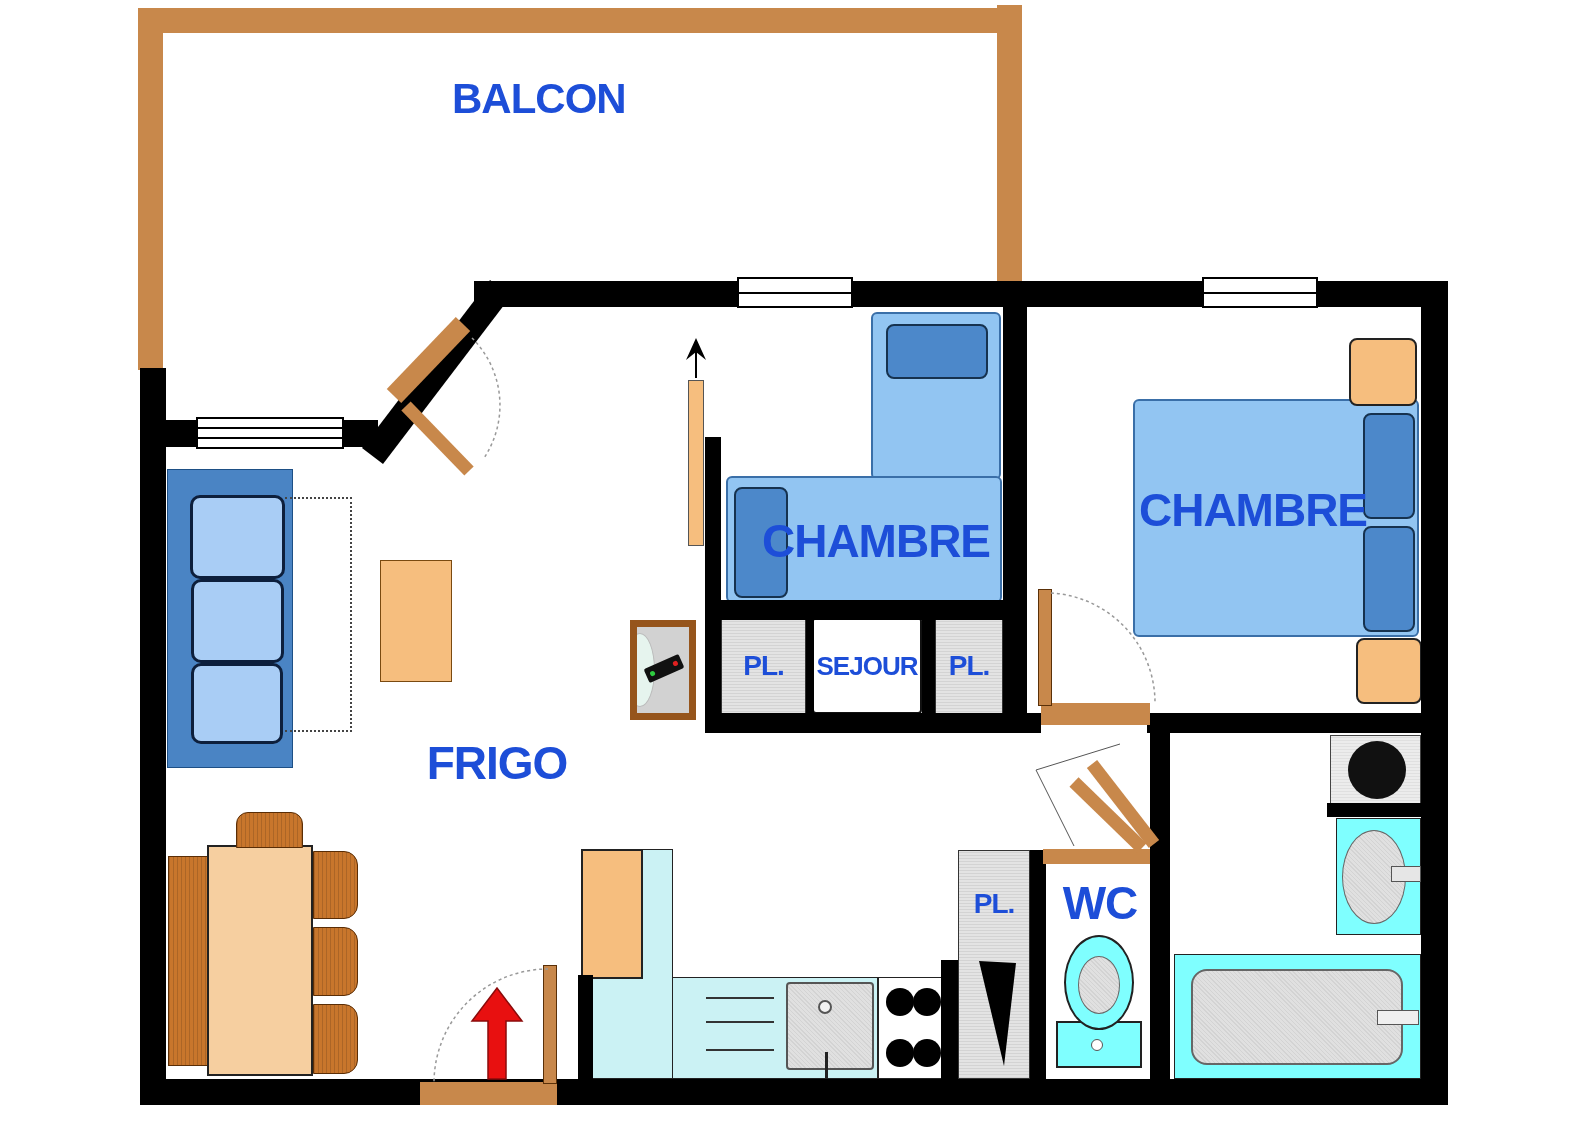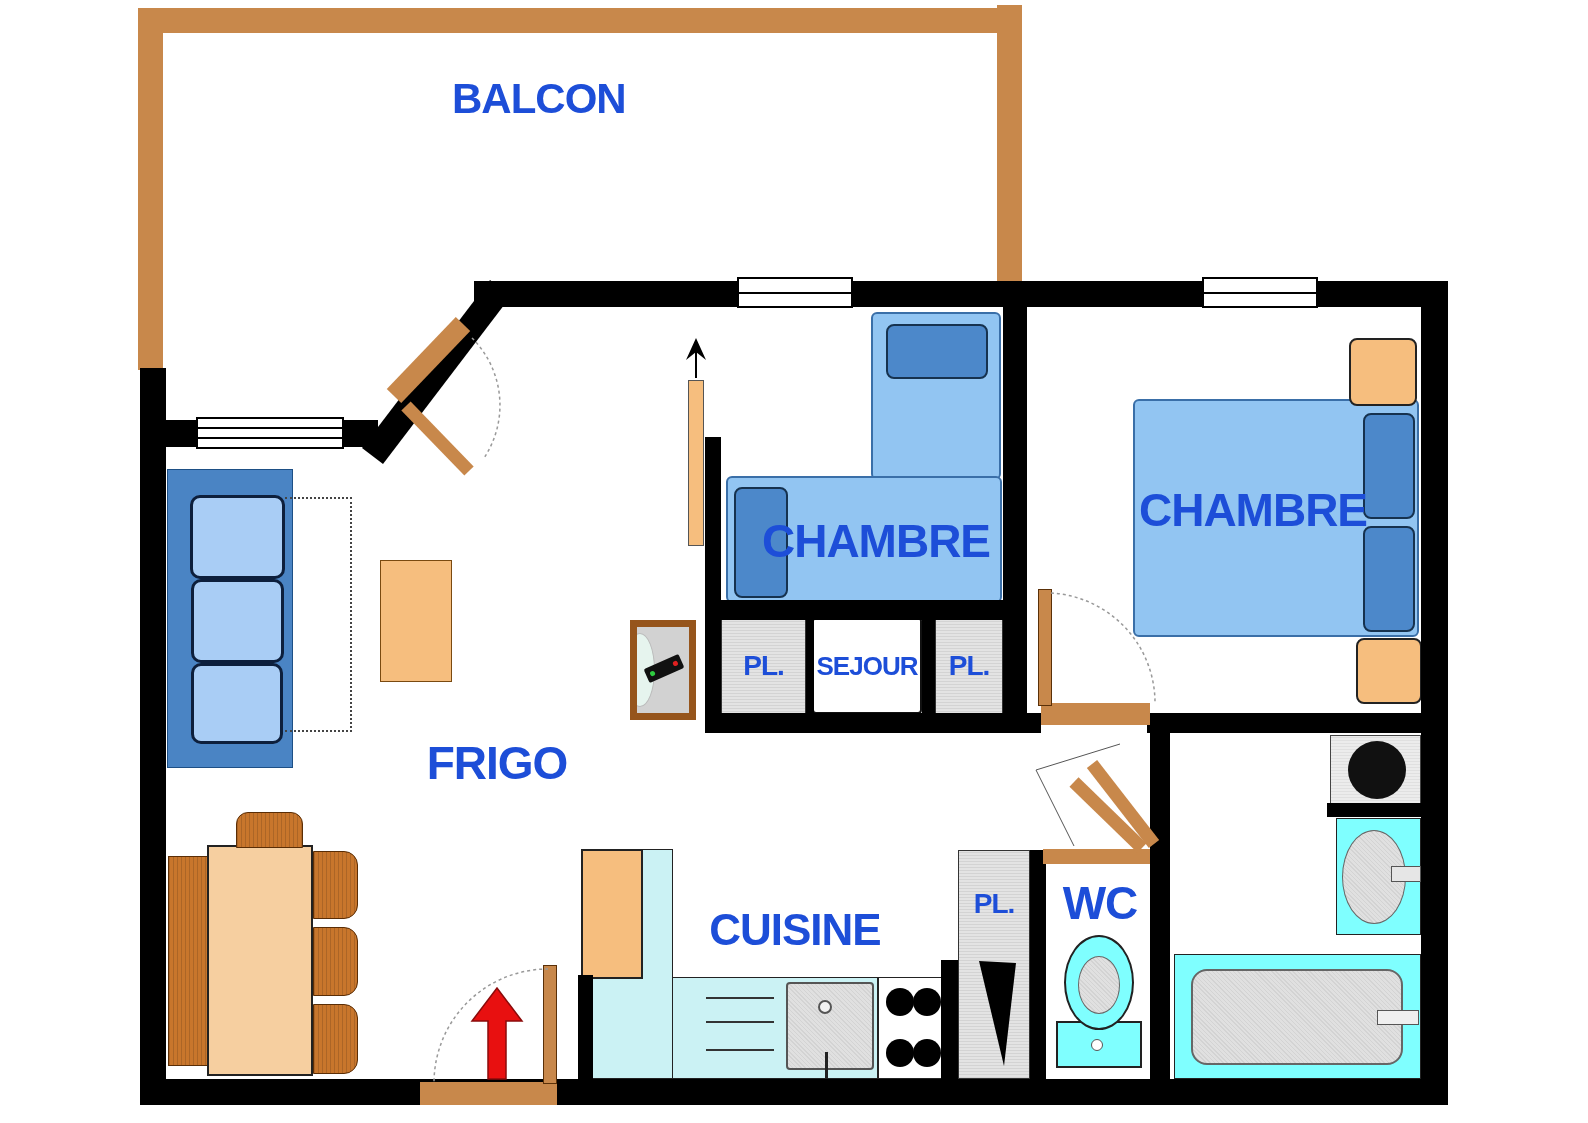--- a/index.html
+++ b/index.html
@@ -93,21 +93,20 @@
   <div class="grayfix" style="left:786px;top:982px;width:88px;height:88px;border-radius:4px;">
     <div class="abs" style="left:30px;top:16px;width:14px;height:14px;border:2px solid #555;border-radius:50%;background:#f2f2f2;"></div>
   </div>
   <div class="abs" style="left:825px;top:1052px;width:3px;height:26px;background:#222;"></div>
   <div class="abs" style="left:878px;top:977px;width:64px;height:102px;background:#fff;border:1px solid #222;">
     <div class="abs" style="left:7px;top:10px;width:28px;height:28px;background:#000;border-radius:50%;"></div>
     <div class="abs" style="left:44px;top:10px;width:28px;height:28px;background:#000;border-radius:50%;margin-left:-10px;"></div>
     <div class="abs" style="left:7px;top:61px;width:28px;height:28px;background:#000;border-radius:50%;"></div>
     <div class="abs" style="left:34px;top:61px;width:28px;height:28px;background:#000;border-radius:50%;"></div>
   </div>
-  <div class="label" style="left:695px;top:908px;width:200px;font-size:44px;">CUISINE</div>
 
   <div class="closet" style="left:958px;top:850px;width:72px;height:229px;"></div>
   <div class="label" style="left:958px;top:890px;width:72px;font-size:28px;">PL.</div>
 
   <div class="label" style="left:1050px;top:880px;width:100px;font-size:46px;">WC</div>
   <div class="bcyan" style="left:1056px;top:1021px;width:86px;height:47px;">
     <div class="abs" style="left:33px;top:16px;width:12px;height:12px;background:#fff;border:1px solid #555;border-radius:50%;"></div>
   </div>
   <div class="bcyan" style="left:1064px;top:935px;width:70px;height:95px;border-radius:50%;"></div>
   <div class="grayfix" style="left:1078px;top:956px;width:42px;height:58px;border:1px solid #666;border-radius:50%;"></div>

